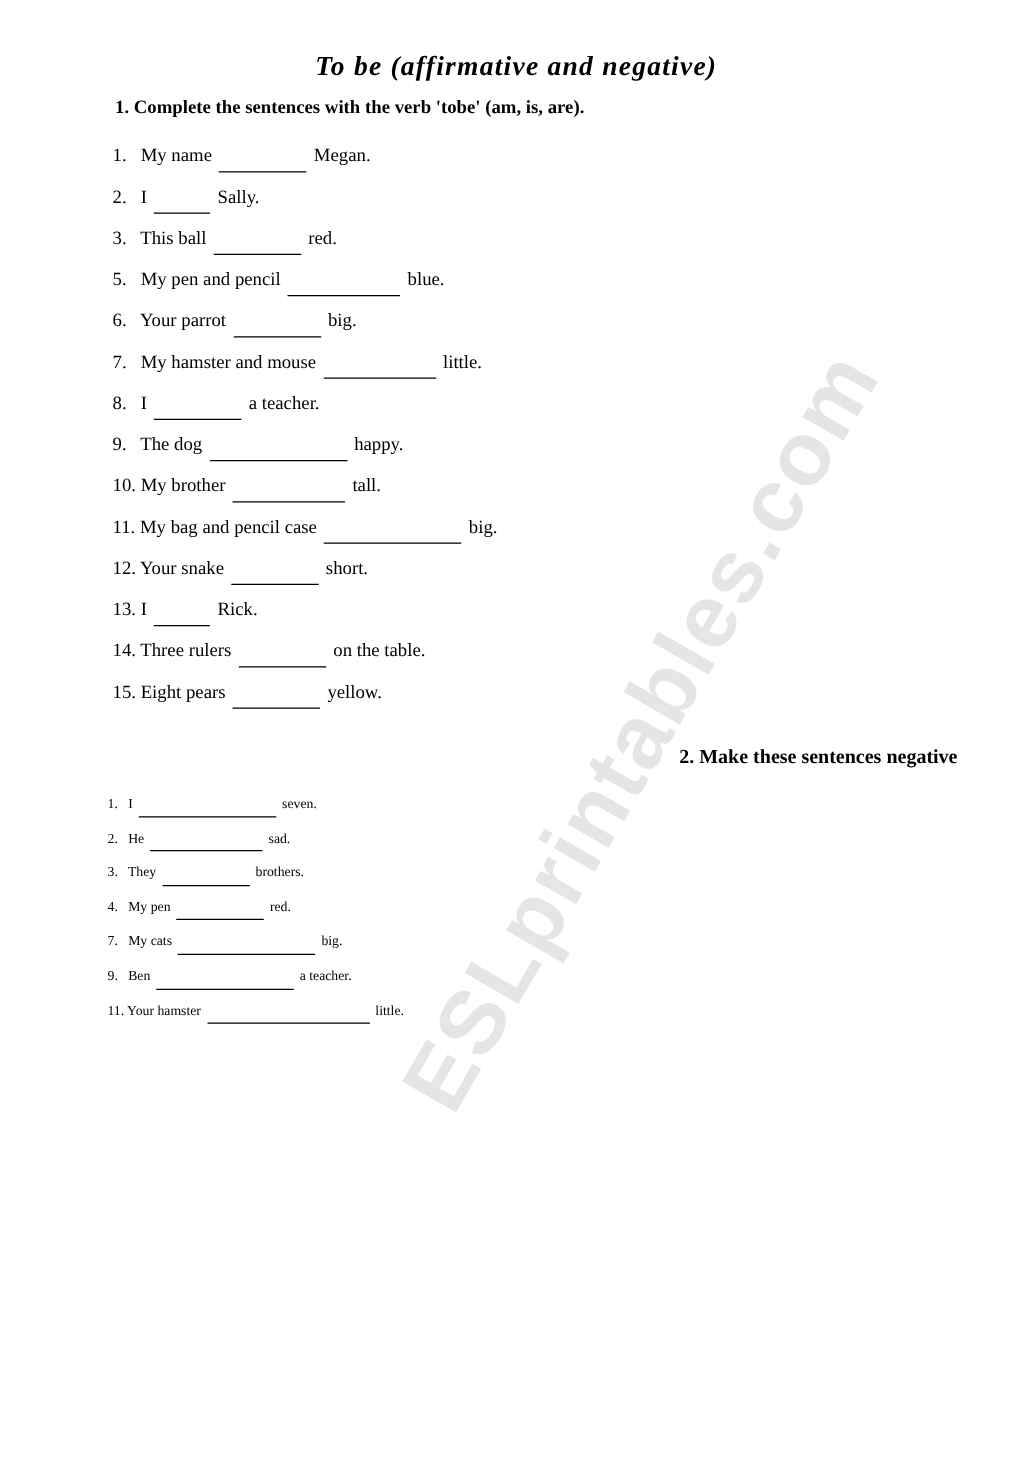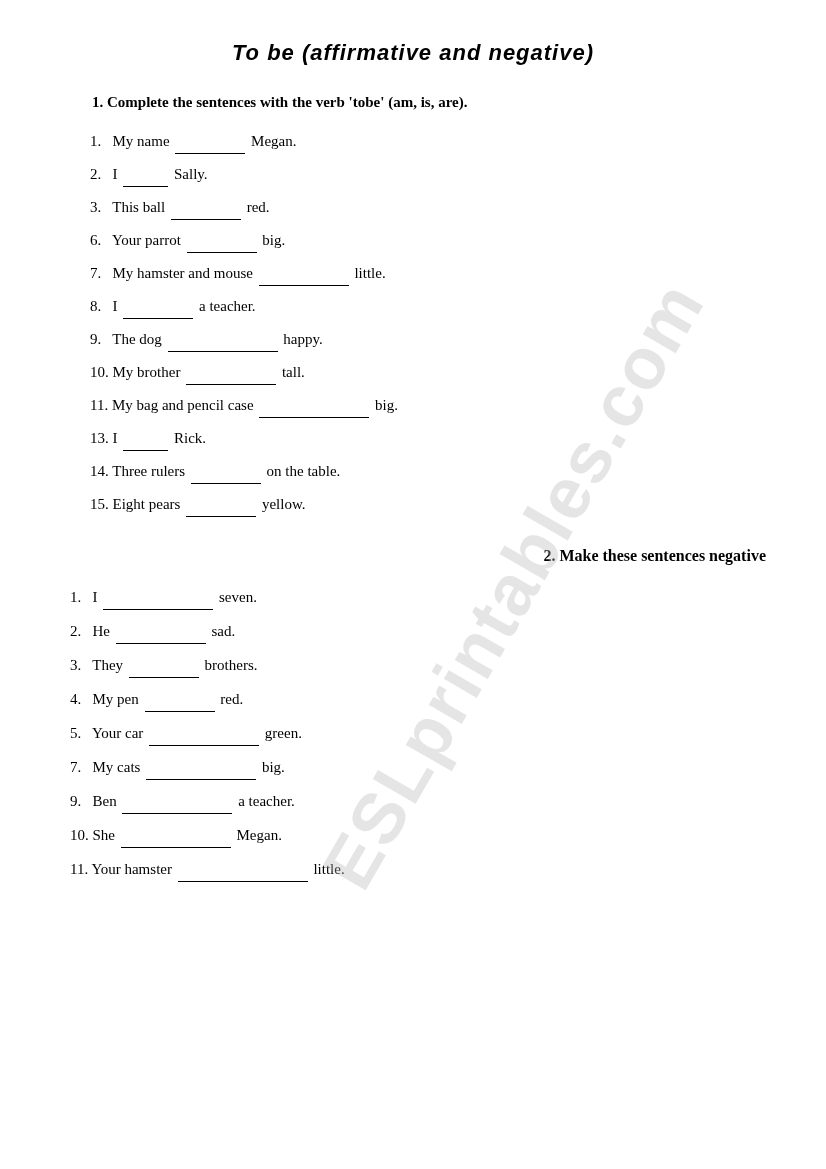--- a/index.html
+++ b/index.html
@@ -30,22 +30,22 @@
       white-space: nowrap;
       pointer-events: none;
       z-index: 100;
       letter-spacing: 2px;
     }
 
     .page-title {
       text-align: center;
       font-size: 22px;
       font-style: italic;
-      margin-bottom: 28px;
-      font-family: Liberation Sans, sans-serif;
+      margin-bottom: 12px;
+      font-family: Liberation Serif, serif;
       letter-spacing: 1px;
     }
 
     .section-header {
       font-size: 15px;
       font-weight: bold;
       margin-bottom: 18px;
       margin-left: 32px;
     }
 
@@ -82,54 +82,55 @@
       margin-top: 10px;
     }
 
     .exercise2-list {
       list-style: none;
       margin-left: 10px;
       margin-bottom: 20px;
     }
 
     .exercise2-list li {
-      font-size: 15px;
+      font-size: 11px;
       margin-bottom: 9px;
       line-height: 1.6;
+      margin-left: 16px;
     }
   </style>
 </head>
 <body>
 
 <div class="watermark">ESLprintables.com</div>
 
 <h1 class="page-title">To be (affirmative and negative)</h1>
 
 <p class="section-header">1. Complete the sentences with the verb 'tobe' (am, is, are).</p>
 
 <ol class="exercise-list">
   <li>1. &nbsp; My name <span class="blank blank-md">&nbsp;&nbsp;&nbsp;&nbsp;&nbsp;&nbsp;&nbsp;</span> Megan.</li>
   <li>2. &nbsp; I <span class="blank blank-sm">&nbsp;&nbsp;&nbsp;&nbsp;&nbsp;</span> Sally.</li>
   <li>3. &nbsp; This ball <span class="blank blank-md">&nbsp;&nbsp;&nbsp;&nbsp;&nbsp;&nbsp;&nbsp;</span> red.</li>
+  <li>5. &nbsp; My pen and pencil <span class="blank blank-lg">&nbsp;&nbsp;&nbsp;&nbsp;&nbsp;&nbsp;&nbsp;&nbsp;</span> blue.</li>
   <li>6. &nbsp; Your parrot <span class="blank blank-md">&nbsp;&nbsp;&nbsp;&nbsp;&nbsp;&nbsp;&nbsp;</span> big.</li>
   <li>7. &nbsp; My hamster and mouse <span class="blank blank-lg">&nbsp;&nbsp;&nbsp;&nbsp;&nbsp;&nbsp;&nbsp;&nbsp;</span> little.</li>
   <li>8. &nbsp; I <span class="blank blank-md">&nbsp;&nbsp;&nbsp;&nbsp;&nbsp;&nbsp;&nbsp;</span> a teacher.</li>
   <li>9. &nbsp; The dog <span class="blank blank-xl">&nbsp;&nbsp;&nbsp;&nbsp;&nbsp;&nbsp;&nbsp;&nbsp;&nbsp;&nbsp;&nbsp;</span> happy.</li>
   <li>10. My brother <span class="blank blank-lg">&nbsp;&nbsp;&nbsp;&nbsp;&nbsp;&nbsp;&nbsp;&nbsp;</span> tall.</li>
   <li>11. My bag and pencil case <span class="blank blank-xl">&nbsp;&nbsp;&nbsp;&nbsp;&nbsp;&nbsp;&nbsp;&nbsp;&nbsp;&nbsp;</span> big.</li>
+  <li>12. Your snake <span class="blank blank-md">&nbsp;&nbsp;&nbsp;&nbsp;&nbsp;&nbsp;&nbsp;</span> short.</li>
   <li>13. I <span class="blank blank-sm">&nbsp;&nbsp;&nbsp;&nbsp;&nbsp;</span> Rick.</li>
   <li>14. Three rulers <span class="blank blank-md">&nbsp;&nbsp;&nbsp;&nbsp;&nbsp;&nbsp;&nbsp;</span> on the table.</li>
   <li>15. Eight pears <span class="blank blank-md">&nbsp;&nbsp;&nbsp;&nbsp;&nbsp;&nbsp;&nbsp;</span> yellow.</li>
 </ol>
 
 <p class="section2-header">2. Make these sentences negative</p>
 
 <ol class="exercise2-list">
   <li>1. &nbsp; I <span class="blank blank-xl">&nbsp;&nbsp;&nbsp;&nbsp;&nbsp;&nbsp;&nbsp;&nbsp;&nbsp;&nbsp;</span> seven.</li>
   <li>2. &nbsp; He <span class="blank blank-lg">&nbsp;&nbsp;&nbsp;&nbsp;&nbsp;&nbsp;&nbsp;&nbsp;&nbsp;</span> sad.</li>
   <li>3. &nbsp; They <span class="blank blank-md">&nbsp;&nbsp;&nbsp;&nbsp;&nbsp;&nbsp;&nbsp;</span> brothers.</li>
   <li>4. &nbsp; My pen <span class="blank blank-md">&nbsp;&nbsp;&nbsp;&nbsp;&nbsp;&nbsp;&nbsp;</span> red.</li>
-  <li>5. &nbsp; Your car <span class="blank blank-xl">&nbsp;&nbsp;&nbsp;&nbsp;&nbsp;&nbsp;&nbsp;&nbsp;&nbsp;&nbsp;</span> green.</li>
   <li>7. &nbsp; My cats <span class="blank blank-xl">&nbsp;&nbsp;&nbsp;&nbsp;&nbsp;&nbsp;&nbsp;&nbsp;&nbsp;&nbsp;</span> big.</li>
   <li>9. &nbsp; Ben <span class="blank blank-xl">&nbsp;&nbsp;&nbsp;&nbsp;&nbsp;&nbsp;&nbsp;&nbsp;&nbsp;&nbsp;</span> a teacher.</li>
-  <li>10. She <span class="blank blank-xl">&nbsp;&nbsp;&nbsp;&nbsp;&nbsp;&nbsp;&nbsp;&nbsp;&nbsp;&nbsp;</span> Megan.</li>
   <li>11. Your hamster <span class="blank blank-xxl">&nbsp;&nbsp;&nbsp;&nbsp;&nbsp;&nbsp;&nbsp;&nbsp;&nbsp;&nbsp;&nbsp;&nbsp;&nbsp;&nbsp;</span> little.</li>
 </ol>
 
 </body></html>

